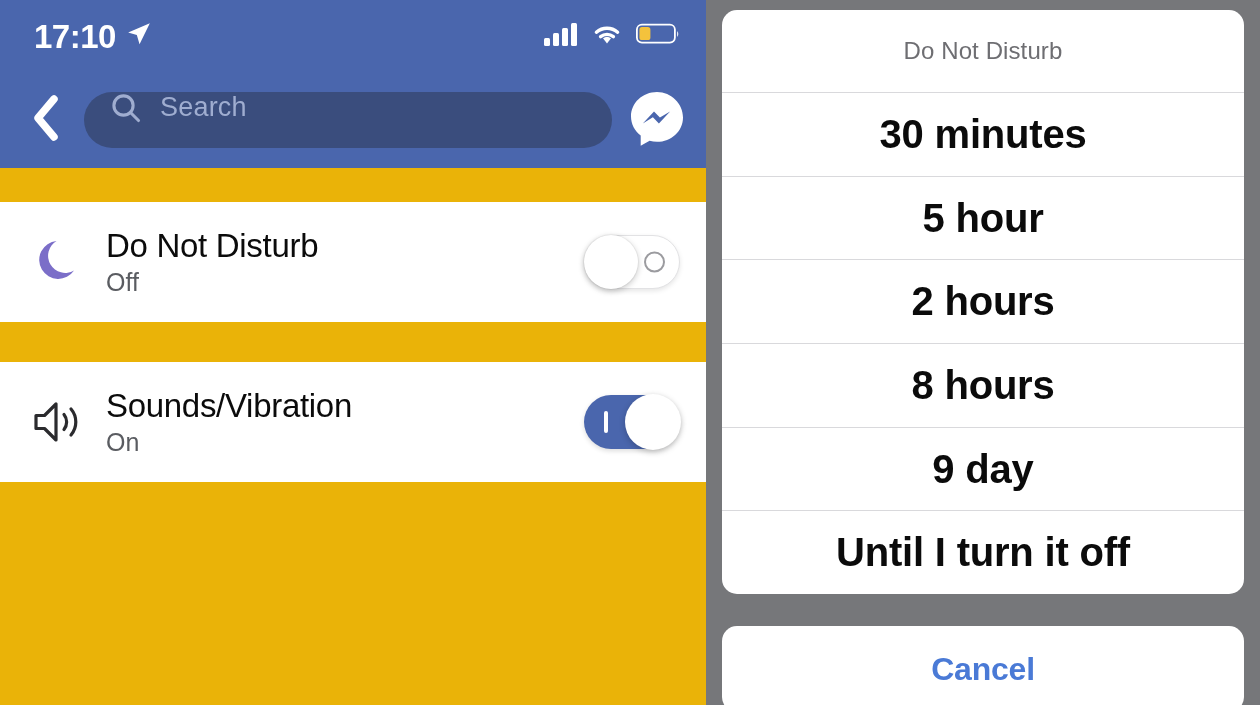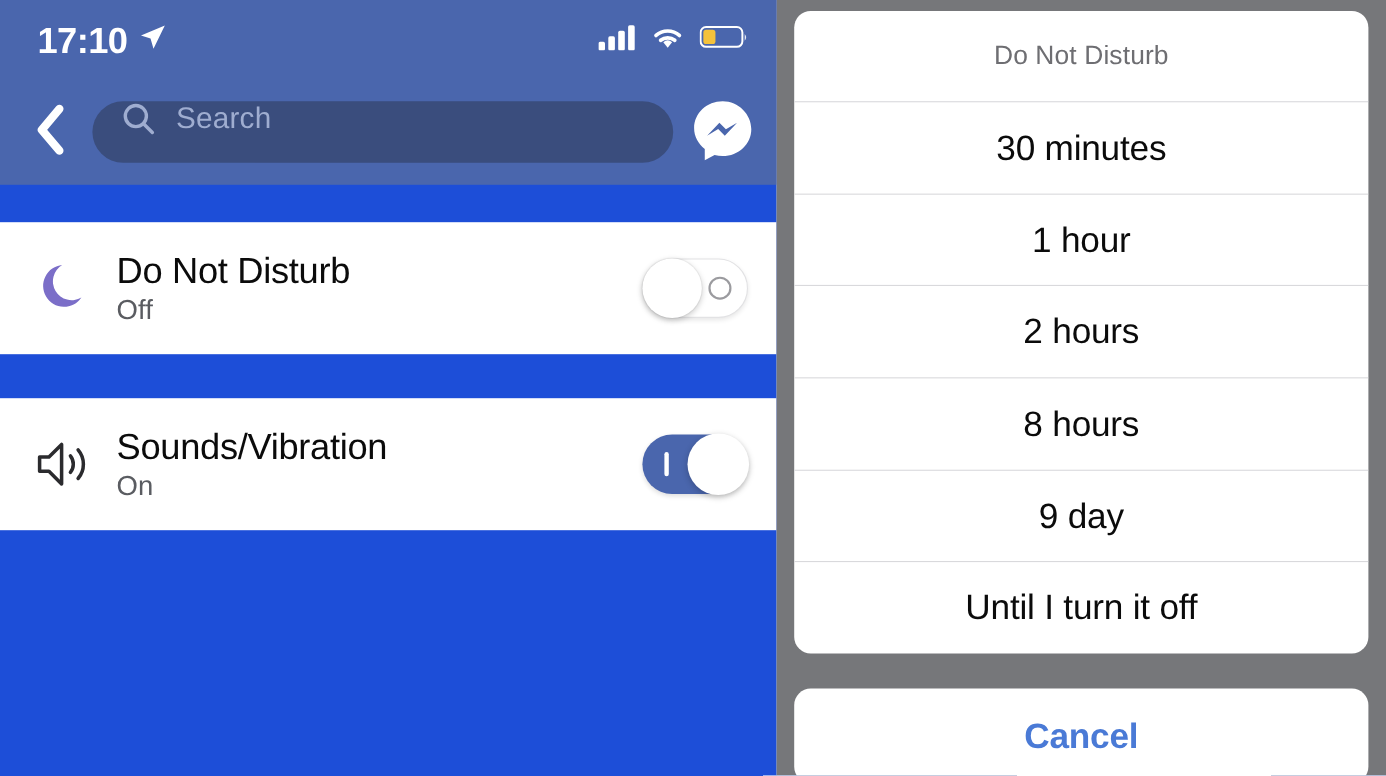--- a/index.html
+++ b/index.html
@@ -12,21 +12,21 @@
   #screen {
     position: relative;
     width: 1260px; height: 705px;
     display: flex;
   }
 
   
   #left-pane {
     position: relative;
     width: 706px; height: 705px;
-    background: #1d4ed8;
+    background: #eab308;
     overflow: hidden;
   }
 
   
   #header {
     position: absolute; left: 0; top: 0;
     width: 706px; height: 168px;
     background: #4a66ad;
   }
   #status-bar {
@@ -155,24 +155,25 @@
   #sheet-title {
     flex: 0 0 83px;
     display: flex; align-items: center; justify-content: center;
     font-size: 24px; color: #6e6e72;
     border-bottom: 1px solid #d9d9dc;
     letter-spacing: 0.1px;
   }
   .sheet-option {
     flex: 1 1 0;
     display: flex; align-items: center; justify-content: center;
-    font-size: 32px; color: #0b0b0b;
+    font-size: 40px; color: #0b0b0b;
     border-bottom: 1px solid #d9d9dc;
     letter-spacing: -0.2px;
     cursor: pointer;
+    font-weight: bold;
   }
   .sheet-option:last-child { border-bottom: none; }
 
   #cancel-button {
     position: absolute; left: 16px; top: 626px;
     width: 522px; height: 86px;
     background: #ffffff;
     border-radius: 15px;
     display: flex; align-items: center; justify-content: center;
     font-size: 32px; color: #4a7ad6;
@@ -288,21 +289,21 @@
         <span class="knob"></span>
       </div>
     </div>
   </div>
 
   <div id="right-pane">
 
     <div id="action-sheet">
       <div id="sheet-title">Do Not Disturb</div>
       <div class="sheet-option">30 minutes</div>
-      <div class="sheet-option">1 hour</div>
+      <div class="sheet-option">5 hour</div>
       <div class="sheet-option">2 hours</div>
       <div class="sheet-option">8 hours</div>
       <div class="sheet-option">9 day</div>
       <div class="sheet-option">Until I turn it off</div>
     </div>
 
     <div id="cancel-button">Cancel</div>
   </div>
 
 </div>

